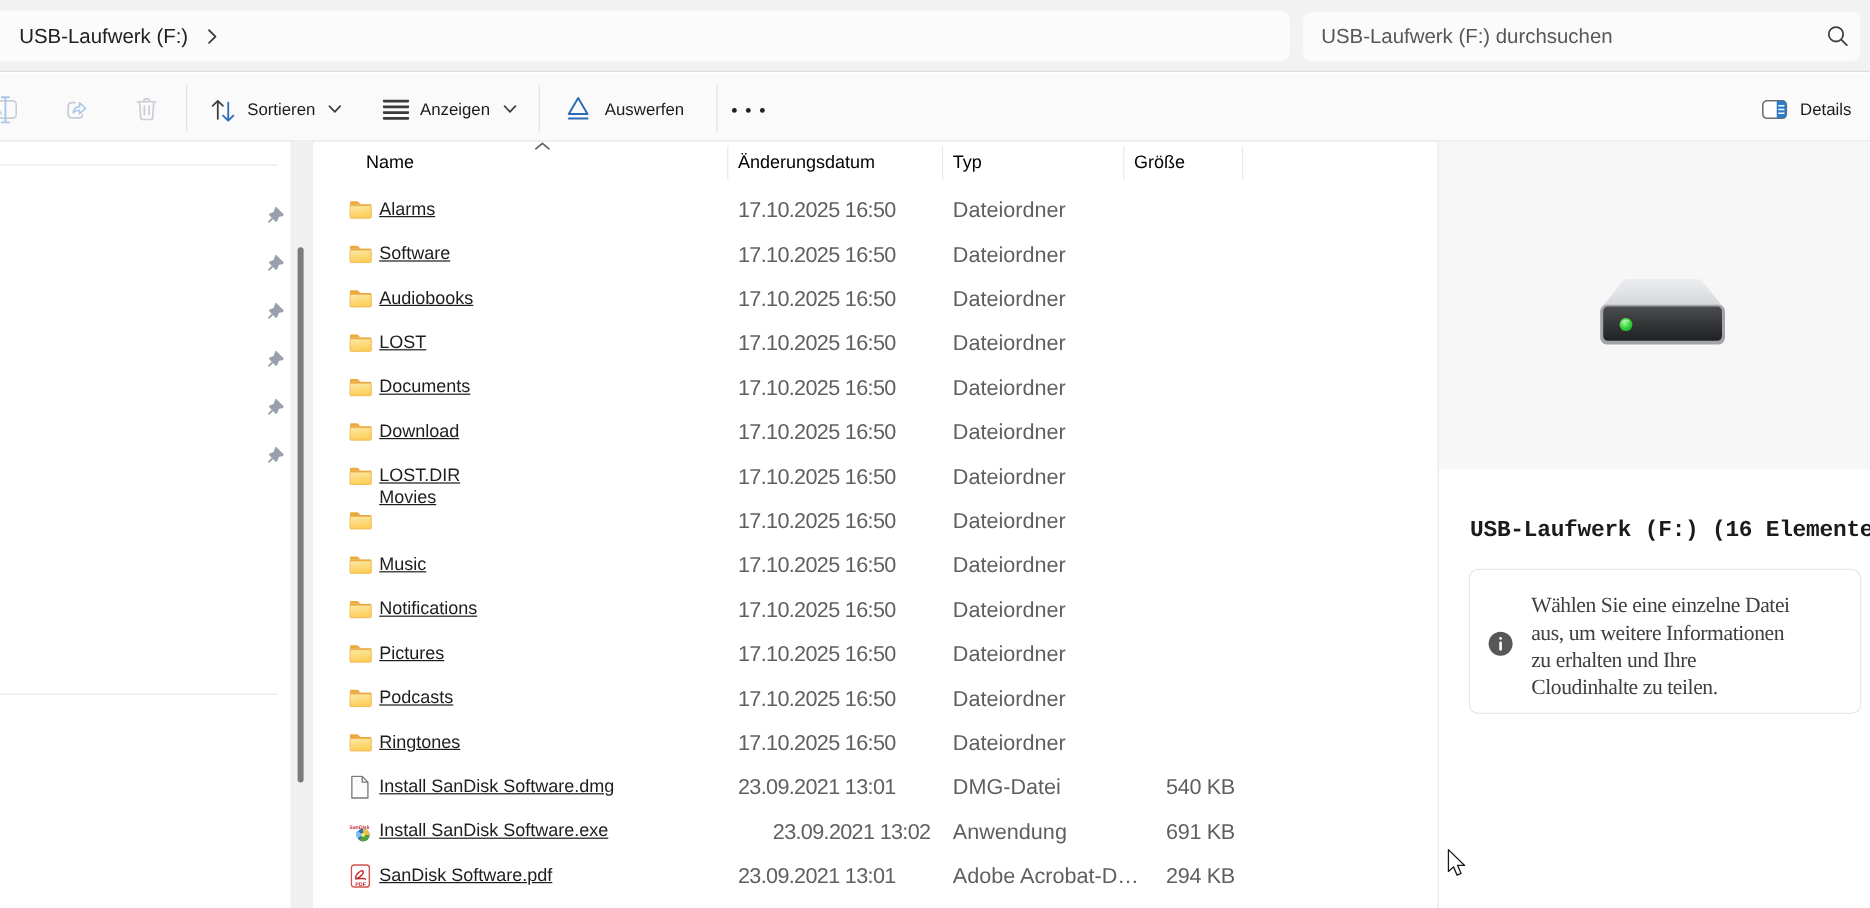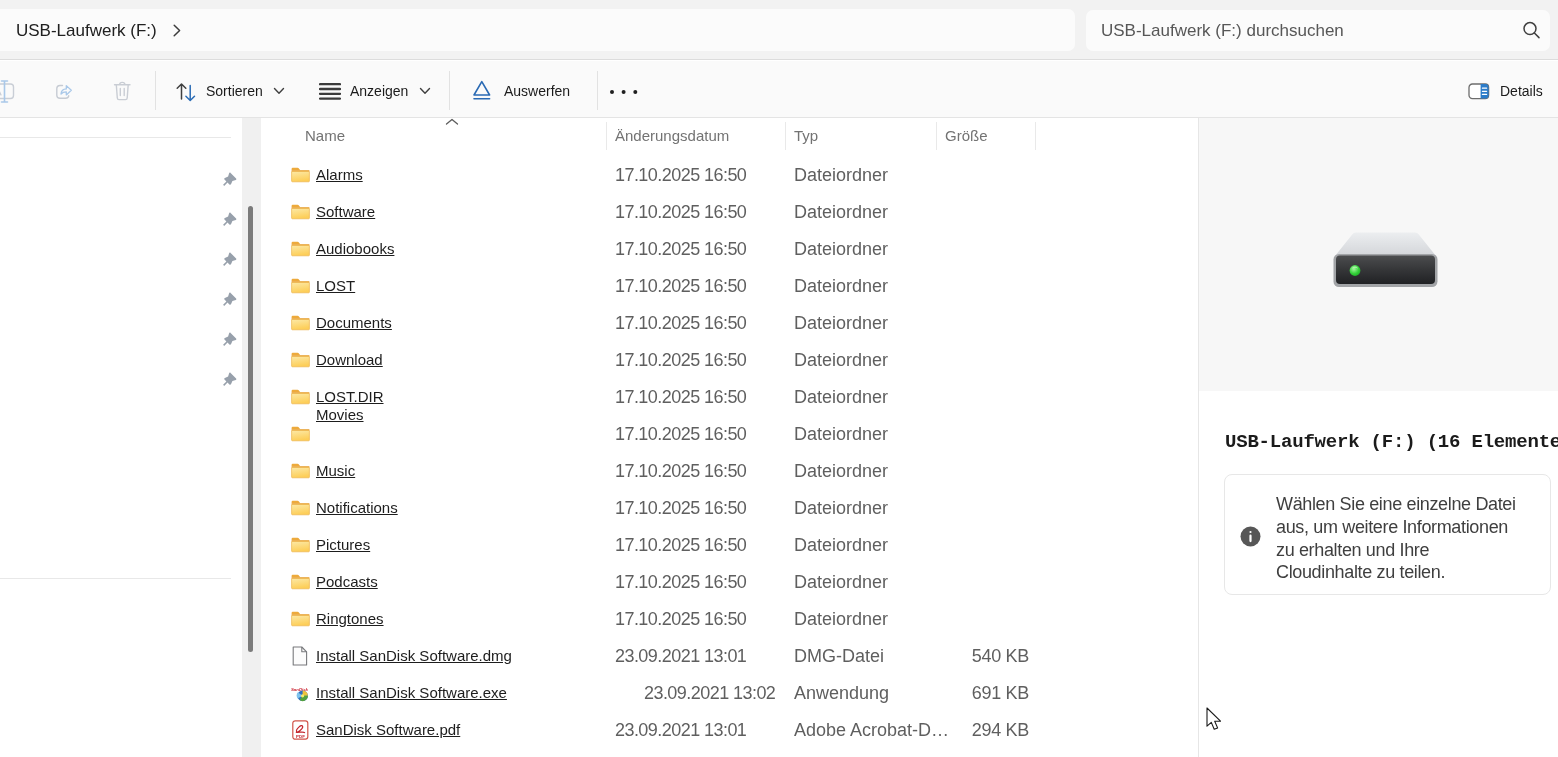--- a/index.html
+++ b/index.html
@@ -3,21 +3,21 @@
 <meta charset="utf-8">
 <style>
 * { margin:0; padding:0; box-sizing:border-box; }
 html,body { width:1558px; height:757px; overflow:hidden; background:#ffffff;
   font-family:"Liberation Sans", sans-serif; }
 .abs { position:absolute; }
 .nm { font-size:15px; color:#1d1d1d; line-height:22px; white-space:nowrap;text-decoration:underline; }
 .sec { font-size:18px; color:#5f5f5f; line-height:22px; white-space:nowrap; }
 .dt { letter-spacing:-0.55px; }
 .sz { left:929px; width:100px; text-align:right; letter-spacing:-0.3px; }
-.hdr { font-size:15px; color:#737373; line-height:22px; white-space:nowrap;text-align:center; }
+.hdr { font-size:15px; color:#000000; line-height:22px; white-space:nowrap;text-align:center; }
 .tlabel { font-size:14px; color:#1b1b1b; line-height:20px; white-space:nowrap; }
 </style>
 </head>
 <body>
 
 <div class="abs" style="left:0;top:0;width:1558px;height:60px;background:#f2f2f2;border-bottom:1px solid #dcdcdc;"></div>
 <div class="abs" style="left:-10px;top:9px;width:1085px;height:42px;background:#fbfbfb;border-radius:7px;"></div>
 <div class="abs" style="left:16px;top:19px;font-size:17px;color:#202020;line-height:23px;white-space:nowrap;">USB-Laufwerk (F:)</div>
 <svg class="abs" style="left:172.5px;top:24px" width="8" height="13" viewBox="0 0 8 13">
 <path d="M1.2,1.2 L6.6,6.5 L1.2,11.8" fill="none" stroke="#3c3c3c" stroke-width="1.5" stroke-linecap="round" stroke-linejoin="round"></path>
@@ -393,17 +393,17 @@
 </svg>
 
 <div class="abs" style="left:1225px;top:429px;font-size:19px;font-weight:bold;color:#1b1b1b;line-height:26px;white-space:nowrap;letter-spacing:-0.2px;font-family:Liberation Mono, monospace;">USB-Laufwerk (F:) (16 Elemente)</div>
 
 <div class="abs" style="left:1224px;top:474px;width:327px;height:121px;background:#ffffff;border:1px solid #e7e7e7;border-radius:8px;"></div>
 <svg class="abs" style="left:1240px;top:526px" width="21" height="21" viewBox="0 0 21 21">
 <circle cx="10.5" cy="10.5" r="10" fill="#575757"></circle>
 <rect x="9.4" y="4.9" width="2.2" height="2.2" rx="1.1" fill="#ffffff"></rect>
 <rect x="9.4" y="8.6" width="2.2" height="7.6" rx="1.1" fill="#ffffff"></rect>
 </svg>
-<div class="abs" style="left:1276px;top:493px;font-size:18px;color:#3f3f3f;line-height:22.8px;letter-spacing:-0.35px;">Wählen Sie eine einzelne Datei<br>aus, um weitere Informationen<br>zu erhalten und Ihre<br>Cloudinhalte zu teilen.</div>
+<div class="abs" style="left:1276px;top:493px;font-size:18px;color:#3f3f3f;line-height:22.8px;letter-spacing:-0.35px;font-family:Liberation Serif, serif;">Wählen Sie eine einzelne Datei<br>aus, um weitere Informationen<br>zu erhalten und Ihre<br>Cloudinhalte zu teilen.</div>
 
 <svg class="abs" style="left:1206px;top:707px" width="17" height="25" viewBox="0 0 17 25">
 <path d="M1,1 L1,19.2 L5.3,15.4 L8.2,22.3 L11.6,20.9 L8.7,14.2 L14.5,14.2 Z" fill="#ffffff" stroke="#1a1a1a" stroke-width="1.1" stroke-linejoin="round"></path>
 </svg>
 
 </body></html>

